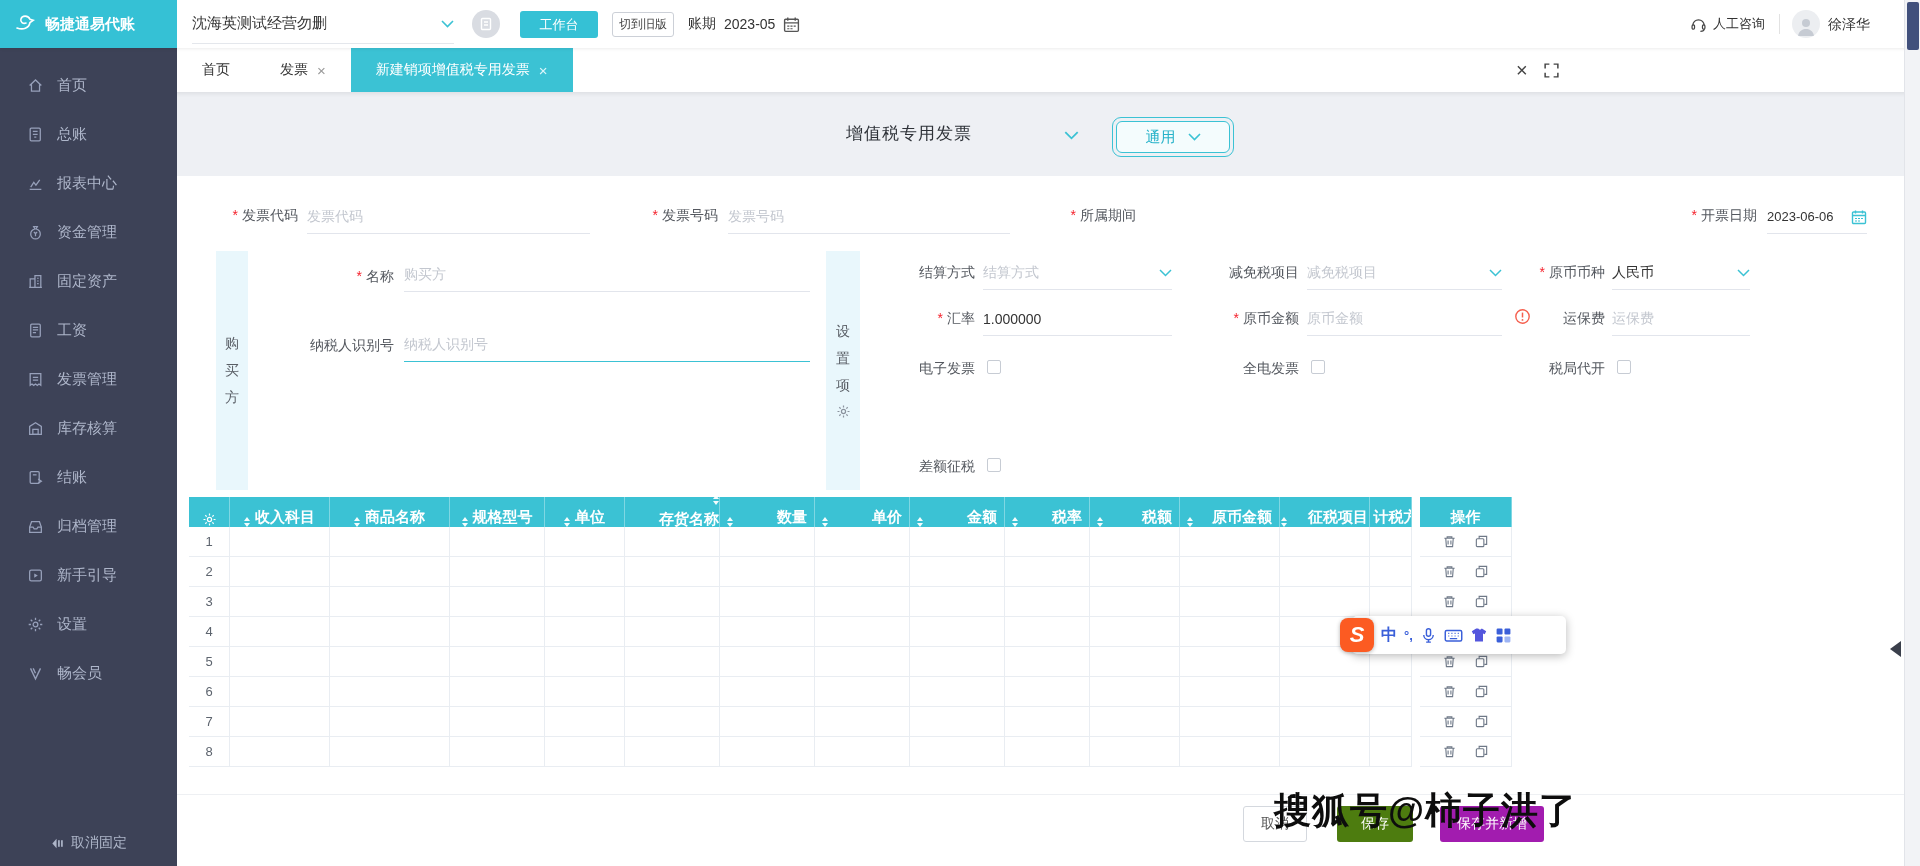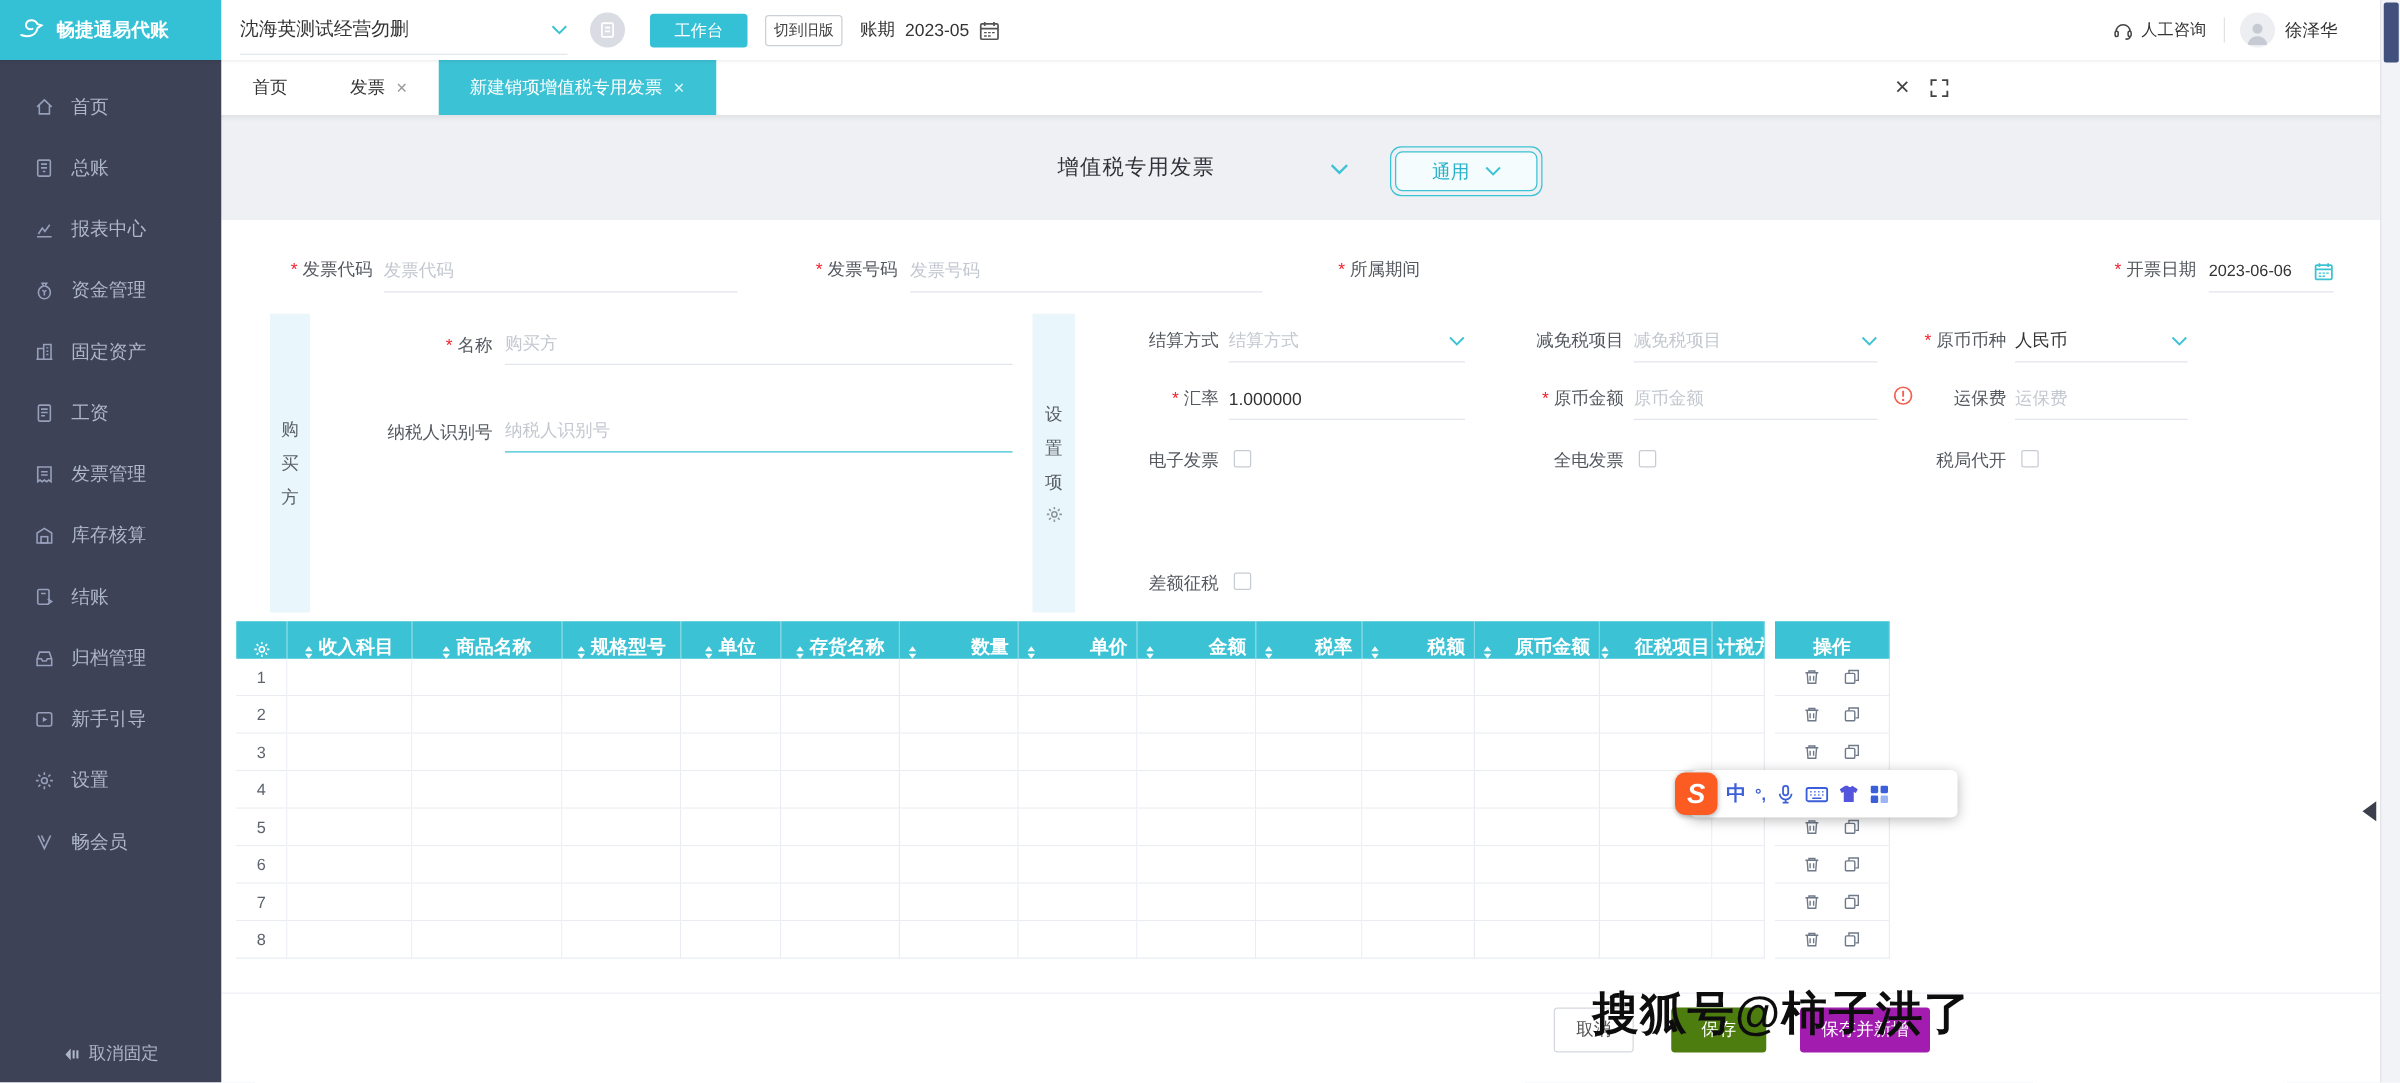--- a/index.html
+++ b/index.html
@@ -449,21 +449,21 @@
         </span>
         <span>规格型号</span>
       </div>
       <div class="th" style="width: 80px;">
         <span class="arrs">
           <span class="arr-up"></span>
           <span class="arr-dn"></span>
         </span>
         <span>单位</span>
       </div>
-      <div class="th" style="width: 95px;">
+      <div class="th" style="width: 95px; flex-direction: column;">
         <span class="arrs">
           <span class="arr-up"></span>
           <span class="arr-dn"></span>
         </span>
         <span>存货名称</span>
       </div>
       <div class="th num" style="width: 95px;">
         <span class="arrs">
           <span class="arr-up"></span>
           <span class="arr-dn"></span>

